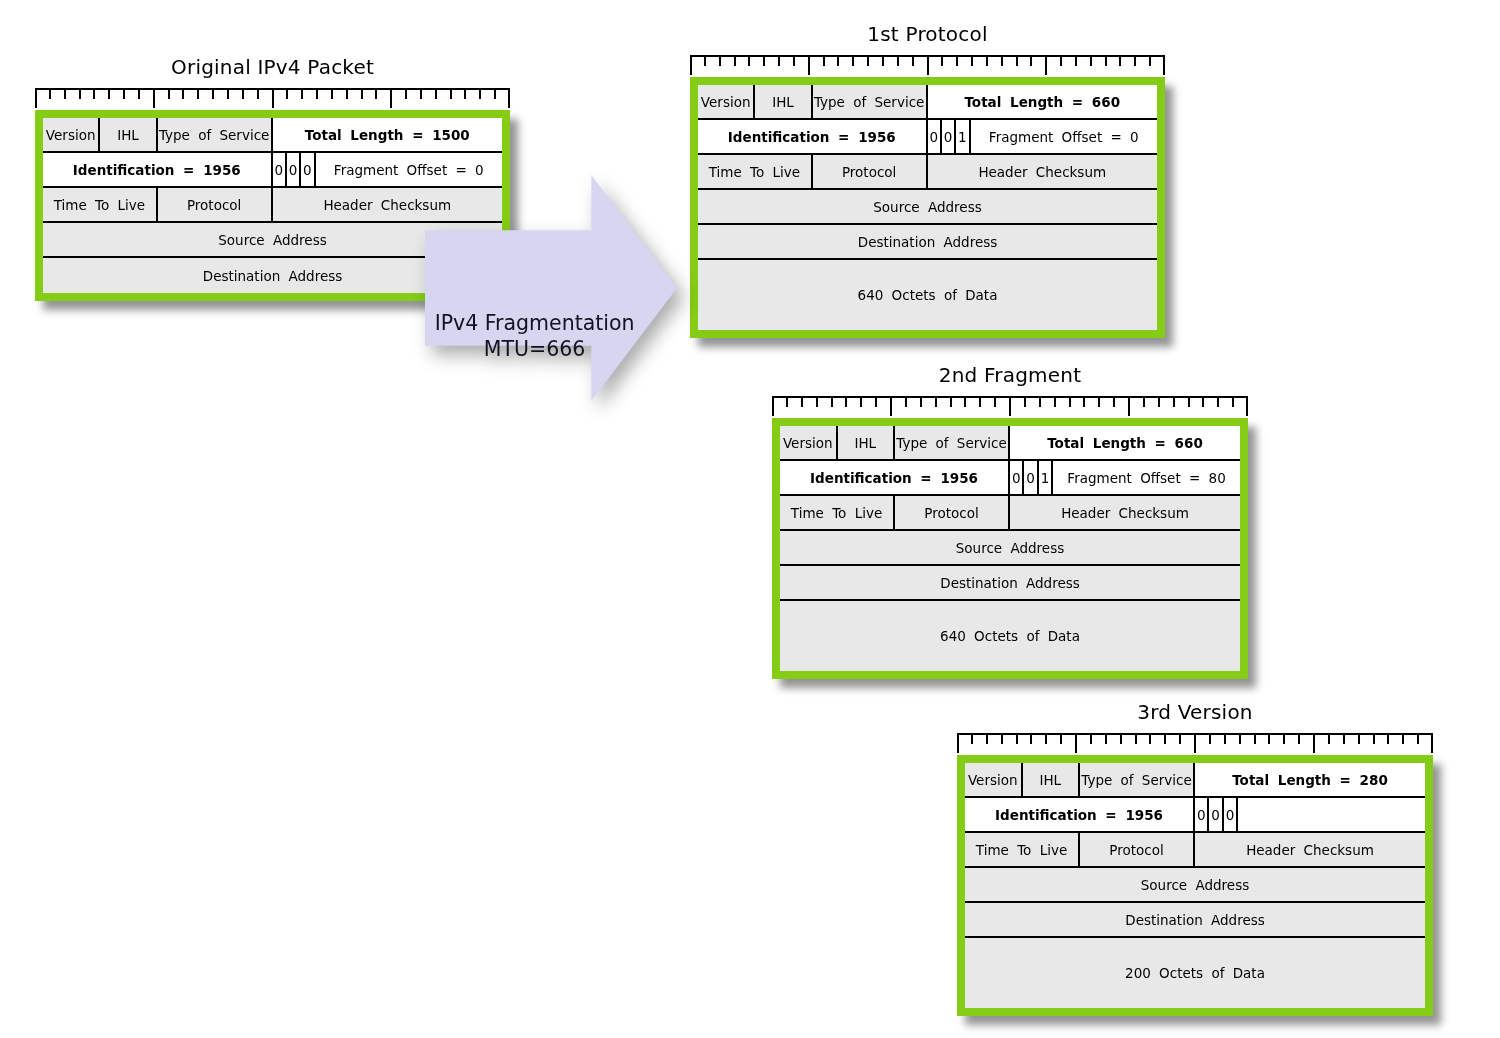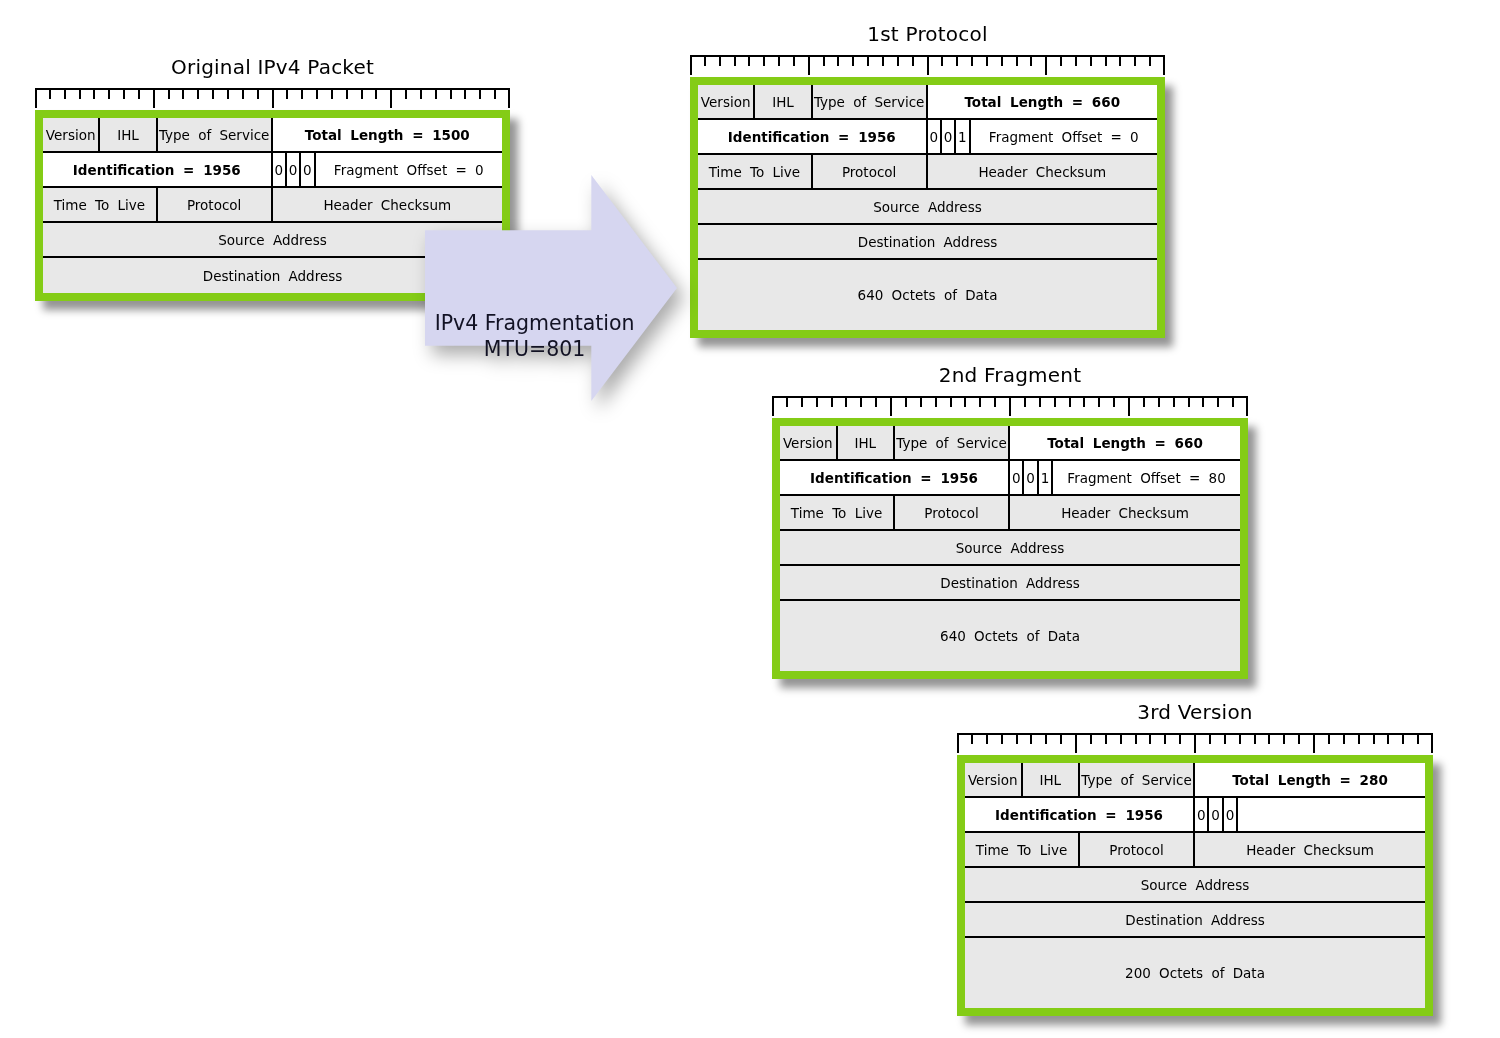--- a/index.html
+++ b/index.html
@@ -316,17 +316,17 @@
     <div class="prow data">
       <div class="cell gray full last">200 Octets of Data</div>
     </div>
   </div>
 </div>
 
   <div class="arrow">
     <div class="arrow-shape"></div>
     <div class="arrow-text">
       <div>IPv4 Fragmentation</div>
-      <div>MTU=801</div>
+      <div>MTU=666</div>
     </div>
   </div>
 
 </div>
 
 </body></html>

